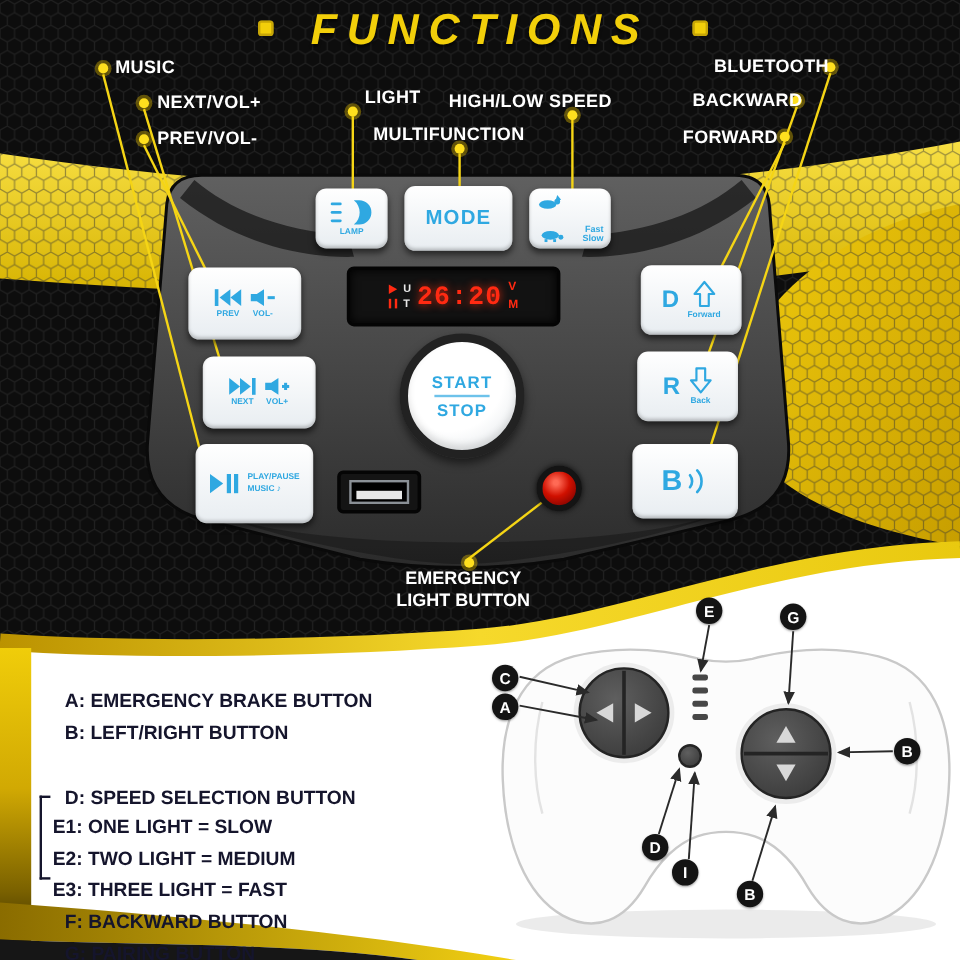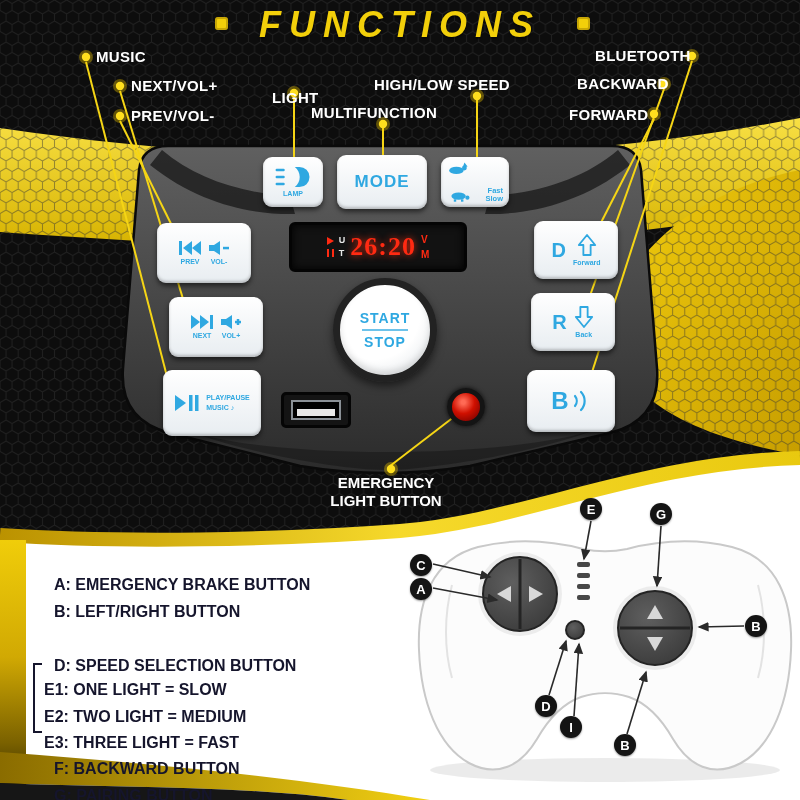--- a/index.html
+++ b/index.html
@@ -26,21 +26,21 @@
   .col{display:flex;flex-direction:column;align-items:center;gap:2px;}
   .row{display:flex;align-items:center;gap:6px;}
 
   .mode-text{font-size:17px;font-weight:700;letter-spacing:1px;color:#2fa8e1;}
   .big-letter{font-size:20px;font-weight:700;color:#2fa8e1;}
 
   .display{position:absolute;left:289px;top:222px;width:178px;height:50px;z-index:3;
            background:#121212;border:3px solid #040404;border-radius:6px;
            box-shadow:inset 0 0 8px #000;display:flex;align-items:center;
            justify-content:center;gap:5px;box-sizing:border-box;}
-  .dtime{font-family:Liberation Serif, serif;font-weight:700;font-size:26px;
+  .dtime{font-family:Liberation Mono, monospace;font-weight:700;font-size:22px;
          color:#ff2a12;text-shadow:0 0 7px rgba(255,48,16,.85);letter-spacing:1px;}
   .dcol{display:flex;flex-direction:column;gap:4px;align-items:flex-start;}
   .dlet{color:#e8e8e8;font-size:9px;font-weight:700;line-height:9px;}
   .dvm{color:#ff2a12;font-size:10px;font-weight:700;line-height:11px;}
   .dplay{width:0;height:0;border-left:7px solid #ff2a12;border-top:4px solid transparent;
          border-bottom:4px solid transparent;}
   .dpause{width:7px;height:8px;border-left:2.5px solid #ff2a12;border-right:2.5px solid #ff2a12;
           box-sizing:border-box;}
 
   .start-btn{position:absolute;left:333px;top:278px;width:104px;height:104px;z-index:3;
@@ -238,21 +238,21 @@
   </g>
 </svg>
 
 <div class="title">FUNCTIONS</div>
 <span class="tsq" style="left:215px;"></span>
 <span class="tsq" style="left:577px;"></span>
 
 <span class="callout" style="left:96px;top:48px;">MUSIC</span>
 <span class="callout" style="left:131px;top:77px;text-align:right;">NEXT/VOL+</span>
 <span class="callout" style="left:131px;top:107px;">PREV/VOL-</span>
-<span class="callout" style="left:272px;top:89px;">LIGHT</span>
+<span class="callout" style="left:272px;top:73px;padding-left:32px;">LIGHT</span>
 <span class="callout" style="left:311px;top:104px;">MULTIFUNCTION</span>
 <span class="callout" style="left:374px;top:76px;">HIGH/LOW SPEED</span>
 <span class="callout" style="left:595px;top:47px;">BLUETOOTH</span>
 <span class="callout" style="left:577px;top:75px;">BACKWARD</span>
 <span class="callout" style="left:569px;top:106px;">FORWARD</span>
 <div class="em-label">
   <div>EMERGENCY</div>
   <div>LIGHT BUTTON</div>
 </div>
 

